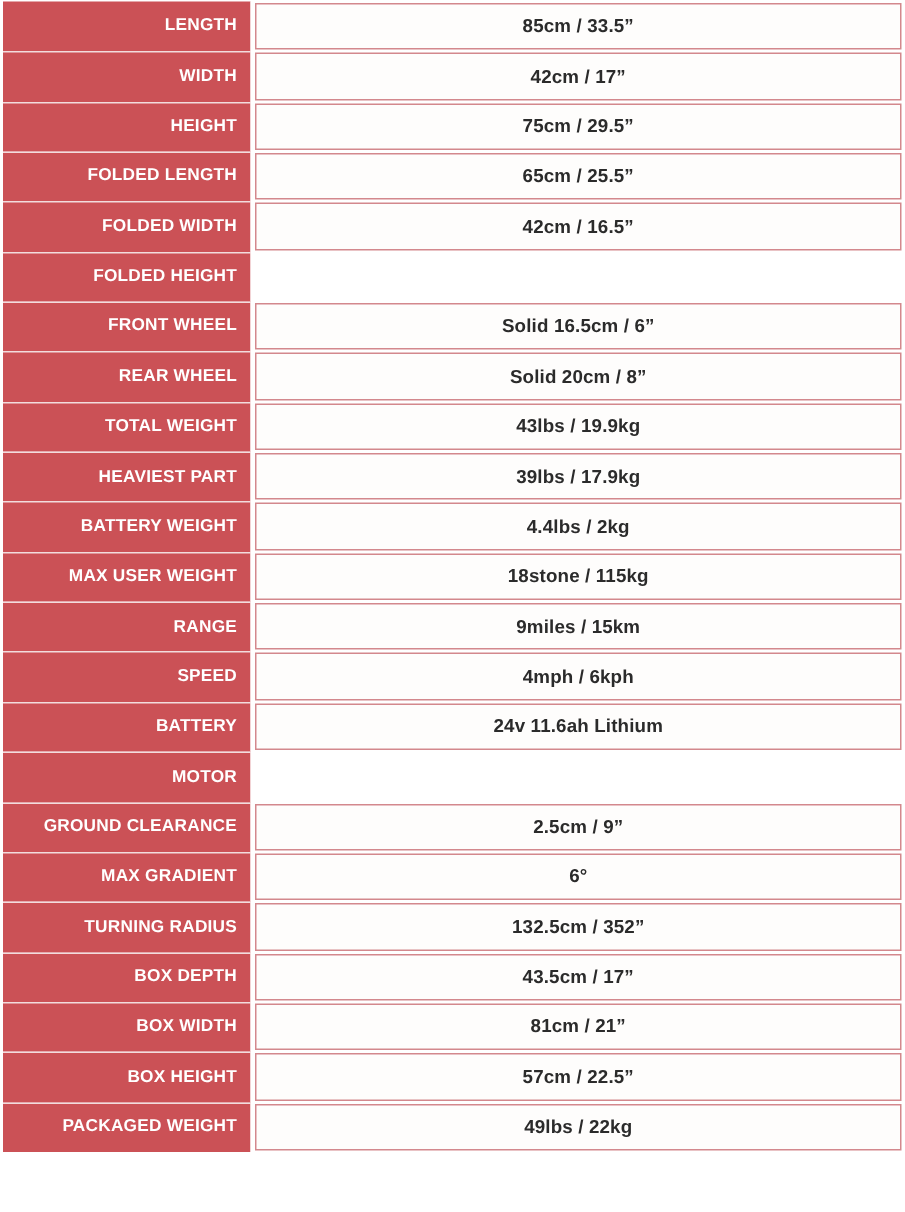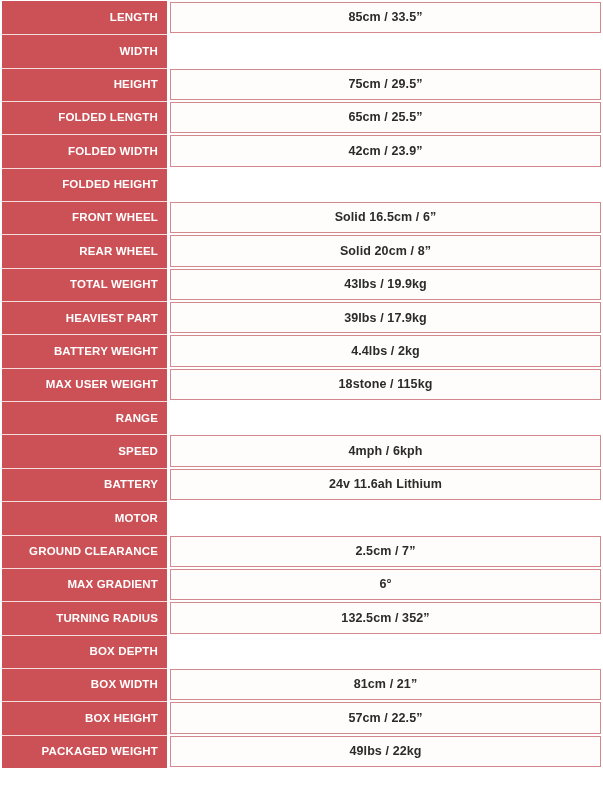--- a/index.html
+++ b/index.html
@@ -93,40 +93,43 @@
     <div class="spec-row">
       <div class="spec-label">LENGTH</div>
       <div class="spec-gutter"></div>
       <div class="spec-value-wrap">
         <div class="spec-value">85cm / 33.5”</div>
       </div>
     </div>
     <div class="spec-row">
       <div class="spec-label">WIDTH</div>
       <div class="spec-gutter"></div>
+      <div class="spec-value-wrap">
+        <div class="spec-value">42cm / 17”</div>
+      </div>
     </div>
     <div class="spec-row">
       <div class="spec-label">HEIGHT</div>
       <div class="spec-gutter"></div>
       <div class="spec-value-wrap">
         <div class="spec-value">75cm / 29.5”</div>
       </div>
     </div>
     <div class="spec-row">
       <div class="spec-label">FOLDED LENGTH</div>
       <div class="spec-gutter"></div>
       <div class="spec-value-wrap">
         <div class="spec-value">65cm / 25.5”</div>
       </div>
     </div>
     <div class="spec-row">
       <div class="spec-label">FOLDED WIDTH</div>
       <div class="spec-gutter"></div>
       <div class="spec-value-wrap">
-        <div class="spec-value">42cm / 23.9”</div>
+        <div class="spec-value">42cm / 16.5”</div>
       </div>
     </div>
     <div class="spec-row">
       <div class="spec-label">FOLDED HEIGHT</div>
       <div class="spec-gutter"></div>
     </div>
     <div class="spec-row">
       <div class="spec-label">FRONT WHEEL</div>
       <div class="spec-gutter"></div>
       <div class="spec-value-wrap">
@@ -164,20 +167,23 @@
     <div class="spec-row">
       <div class="spec-label">MAX USER WEIGHT</div>
       <div class="spec-gutter"></div>
       <div class="spec-value-wrap">
         <div class="spec-value">18stone / 115kg</div>
       </div>
     </div>
     <div class="spec-row">
       <div class="spec-label">RANGE</div>
       <div class="spec-gutter"></div>
+      <div class="spec-value-wrap">
+        <div class="spec-value">9miles / 15km</div>
+      </div>
     </div>
     <div class="spec-row">
       <div class="spec-label">SPEED</div>
       <div class="spec-gutter"></div>
       <div class="spec-value-wrap">
         <div class="spec-value">4mph / 6kph</div>
       </div>
     </div>
     <div class="spec-row">
       <div class="spec-label">BATTERY</div>
@@ -187,40 +193,43 @@
       </div>
     </div>
     <div class="spec-row">
       <div class="spec-label">MOTOR</div>
       <div class="spec-gutter"></div>
     </div>
     <div class="spec-row">
       <div class="spec-label">GROUND CLEARANCE</div>
       <div class="spec-gutter"></div>
       <div class="spec-value-wrap">
-        <div class="spec-value">2.5cm / 7”</div>
+        <div class="spec-value">2.5cm / 9”</div>
       </div>
     </div>
     <div class="spec-row">
       <div class="spec-label">MAX GRADIENT</div>
       <div class="spec-gutter"></div>
       <div class="spec-value-wrap">
         <div class="spec-value">6°</div>
       </div>
     </div>
     <div class="spec-row">
       <div class="spec-label">TURNING RADIUS</div>
       <div class="spec-gutter"></div>
       <div class="spec-value-wrap">
         <div class="spec-value">132.5cm / 352”</div>
       </div>
     </div>
     <div class="spec-row">
       <div class="spec-label">BOX DEPTH</div>
       <div class="spec-gutter"></div>
+      <div class="spec-value-wrap">
+        <div class="spec-value">43.5cm / 17”</div>
+      </div>
     </div>
     <div class="spec-row">
       <div class="spec-label">BOX WIDTH</div>
       <div class="spec-gutter"></div>
       <div class="spec-value-wrap">
         <div class="spec-value">81cm / 21”</div>
       </div>
     </div>
     <div class="spec-row">
       <div class="spec-label">BOX HEIGHT</div>

